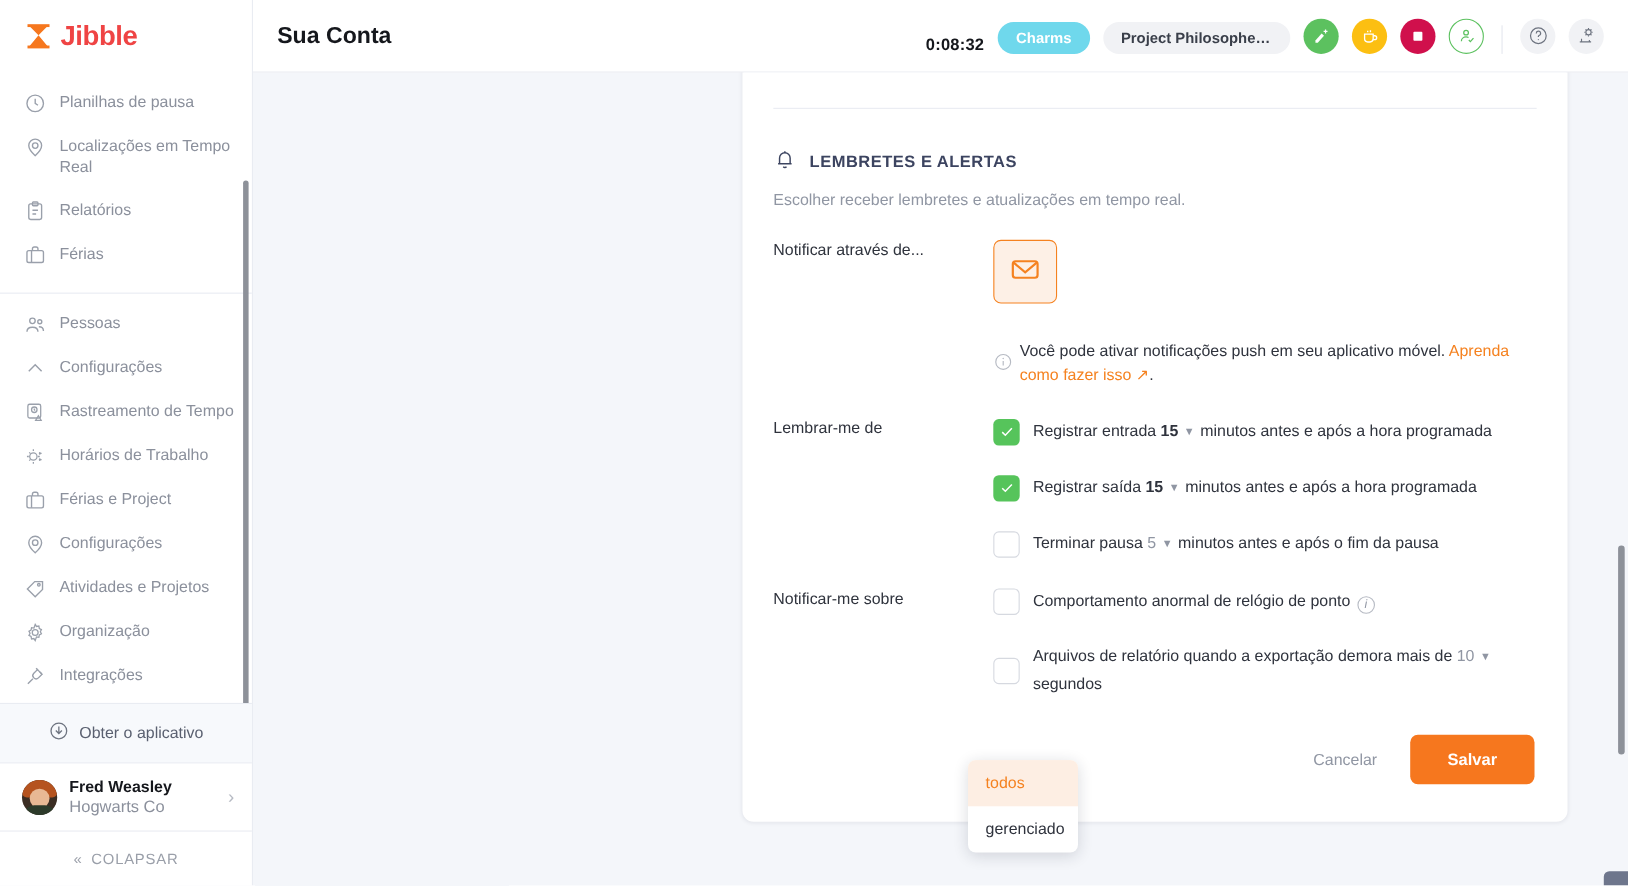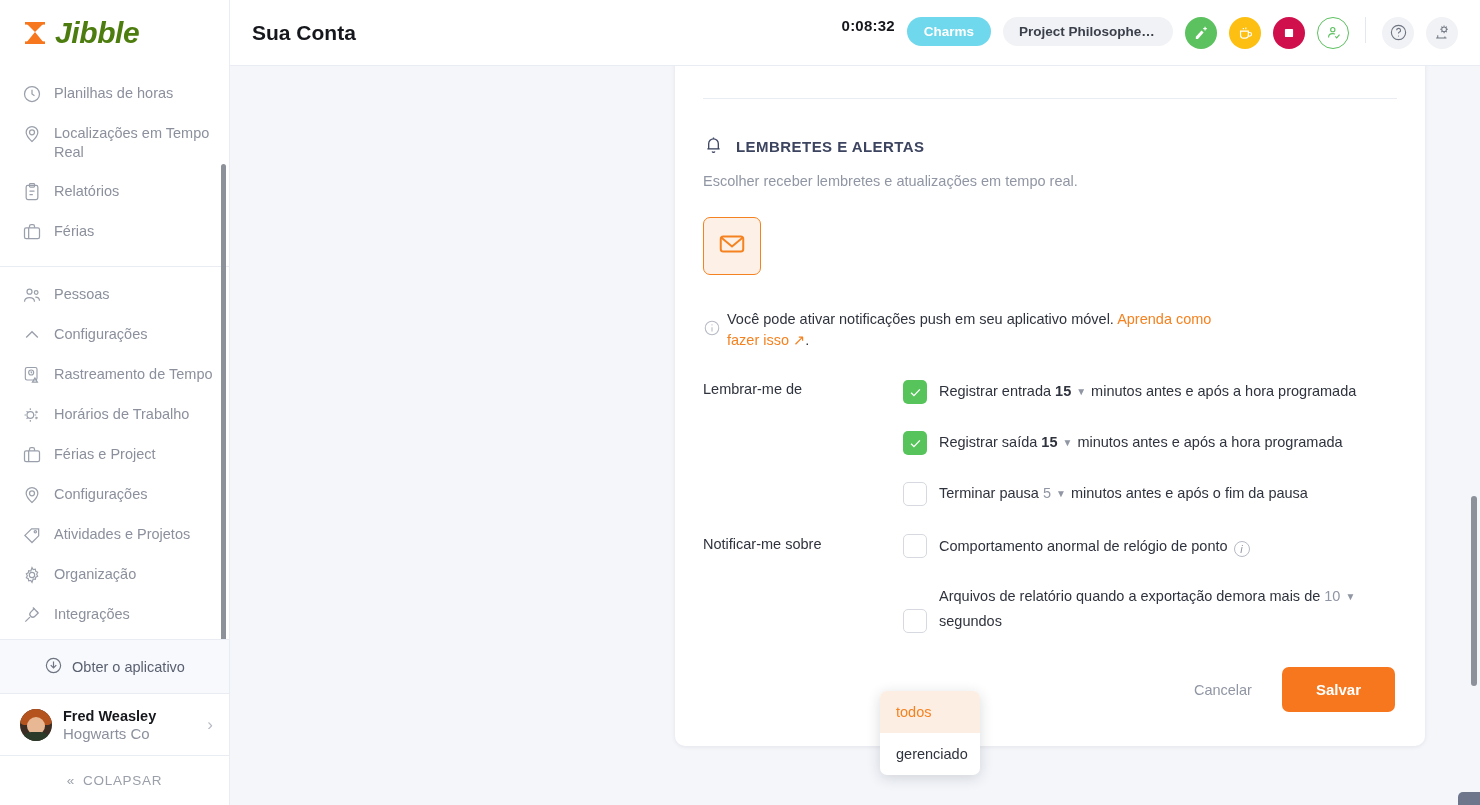--- a/index.html
+++ b/index.html
@@ -15,21 +15,21 @@
   .sidebar {
     width: 230px; height: 805px;
     background: #ffffff;
     border-right: 1px solid #e9ecf2;
     display: flex; flex-direction: column;
     position: relative;
     flex: 0 0 230px;
   }
   .logo-wrap { height: 66px; display:flex; align-items:center; padding-left: 22px; }
   .logo-mark { width: 26px; height: 26px; position: relative; margin-right: 7px; }
-  .logo-text { font-size: 30px; font-weight: 700; color:#4d7c0f; letter-spacing:-0.4px;font-style:italic; }
+  .logo-text { font-size: 25px; font-weight: 700; color:#ef4444; letter-spacing:-0.4px; }
 
   .nav-scroll { flex: 1; overflow: hidden; position: relative; }
   .nav-group { padding: 8px 0 10px 0; }
   .nav-divider { height:1px; background:#e9ecf2; margin: 4px 0 0 0; }
   .nav-item {
     display:flex; align-items:flex-start; gap:12px;
     padding: 10px 14px 10px 22px;
     color:#8b909c; font-size:14.5px; line-height:19px;
     cursor:pointer;
   }
@@ -70,21 +70,21 @@
   }
 
   
   .main { flex:1; height:805px; display:flex; flex-direction:column; position:relative; background:#f4f6fa; min-width:0;}
   .topbar {
     height:66px; background:#fff; border-bottom:1px solid #e9ecf2;
     display:flex; align-items:center; padding:0 22px 0 22px; gap:12px;
     flex:0 0 66px;
   }
   .page-title { font-size:21px; font-weight:700; color:#15171c; }
-  .top-right { margin-left:auto; display:flex; align-items:flex-start; gap:12px; }
+  .top-right { margin-left:auto; display:flex; align-items:flex-end; gap:12px; }
   .timer { font-size:15px; font-weight:700; color:#15171c; letter-spacing:0.2px;}
   .pill-act {
     background:#6fd8ec; color:#ffffff; font-size:13.5px; font-weight:600;
     padding:7px 17px; border-radius:16px; cursor:pointer;
   }
   .pill-proj {
     background:#f1f2f5; color:#3a3f4a; font-size:13.5px; font-weight:700;
     padding:7px 16px; border-radius:16px; cursor:pointer;
     max-width:170px; white-space:nowrap; overflow:hidden; text-overflow:ellipsis;
   }
@@ -116,21 +116,21 @@
 
   .mail-box {
     width:58px;height:58px;border:1.5px solid #f58220;border-radius:7px;
     background:#fdf0e6; display:flex;align-items:center;justify-content:center; cursor:pointer;
   }
 
   .note { display:flex; gap:6px; margin-top:34px; align-items:center; }
   .note-txt { color:#2f333d; font-size:14.5px; line-height:21px; max-width:490px;}
   .lnk { color:#f58220; cursor:pointer; }
 
-  .chk-row { display:flex; align-items:flex-end; gap:12px; margin-bottom:26px; }
+  .chk-row { display:flex; align-items:center; gap:12px; margin-bottom:26px; }
   .chk-row:last-child { margin-bottom:0; }
   .cb { width:24px;height:24px;border-radius:5px;flex:0 0 24px; cursor:pointer; }
   .cb.off { border:1.5px solid #d6d9e0; background:#fff; }
   .cb.on  { background:#56c45b; display:flex;align-items:center;justify-content:center; }
   .chk-txt { color:#2f333d; font-size:14.5px; line-height:24px; }
   .chk-txt b { font-weight:700; }
   .muted-num { color:#9096a3; }
   .caret { display:inline-block; margin:0 5px; color:#9096a3; font-size:10px; cursor:pointer; vertical-align:1px;}
   .caret.up { color:#6e7480; }
 
@@ -187,21 +187,21 @@
 
       <div class="nav-group">
 
         <div class="nav-item">
           <span class="ic">
             <svg width="20" height="20" viewBox="0 0 24 24" fill="none" stroke="#9aa0ab" stroke-width="1.5">
               <circle cx="12" cy="12" r="9"></circle>
                 <path d="M12 7v5l3 2"></path>
             </svg>
           </span>
-          <span class="lbl">Planilhas de horas</span>
+          <span class="lbl">Planilhas de pausa</span>
         </div>
 
         <div class="nav-item">
           <span class="ic">
             <svg width="20" height="20" viewBox="0 0 24 24" fill="none" stroke="#9aa0ab" stroke-width="1.5">
               <path d="M12 21s7-6.2 7-11a7 7 0 1 0-14 0c0 4.8 7 11 7 11z"></path>
                 <circle cx="12" cy="10" r="3"></circle>
             </svg>
           </span>
           <span class="lbl">Localizações em Tempo Real</span>
@@ -432,20 +432,21 @@
                   <path d="M10.4 20a1.8 1.8 0 0 0 3.2 0"></path>
                 <path d="M12 5.5V4"></path>
               </svg>
             </span>
             <span class="sec-title">LEMBRETES E ALERTAS</span>
           </div>
 
           <div class="sec-sub">Escolher receber lembretes e atualizações em tempo real.</div>
 
           <div class="row">
+            <div class="row-lbl">Notificar através de...</div>
             <div class="row-body">
               <div class="mail-box">
                 <span>
                   <svg width="30" height="30" viewBox="0 0 24 24" fill="none" stroke="#f58220" stroke-width="1.6">
                     <rect x="3" y="6" width="18" height="12" rx="2"></rect>
                       <path d="M3.6 7l8.4 7 8.4-7"></path>
                   </svg>
                 </span>
               </div>
 

